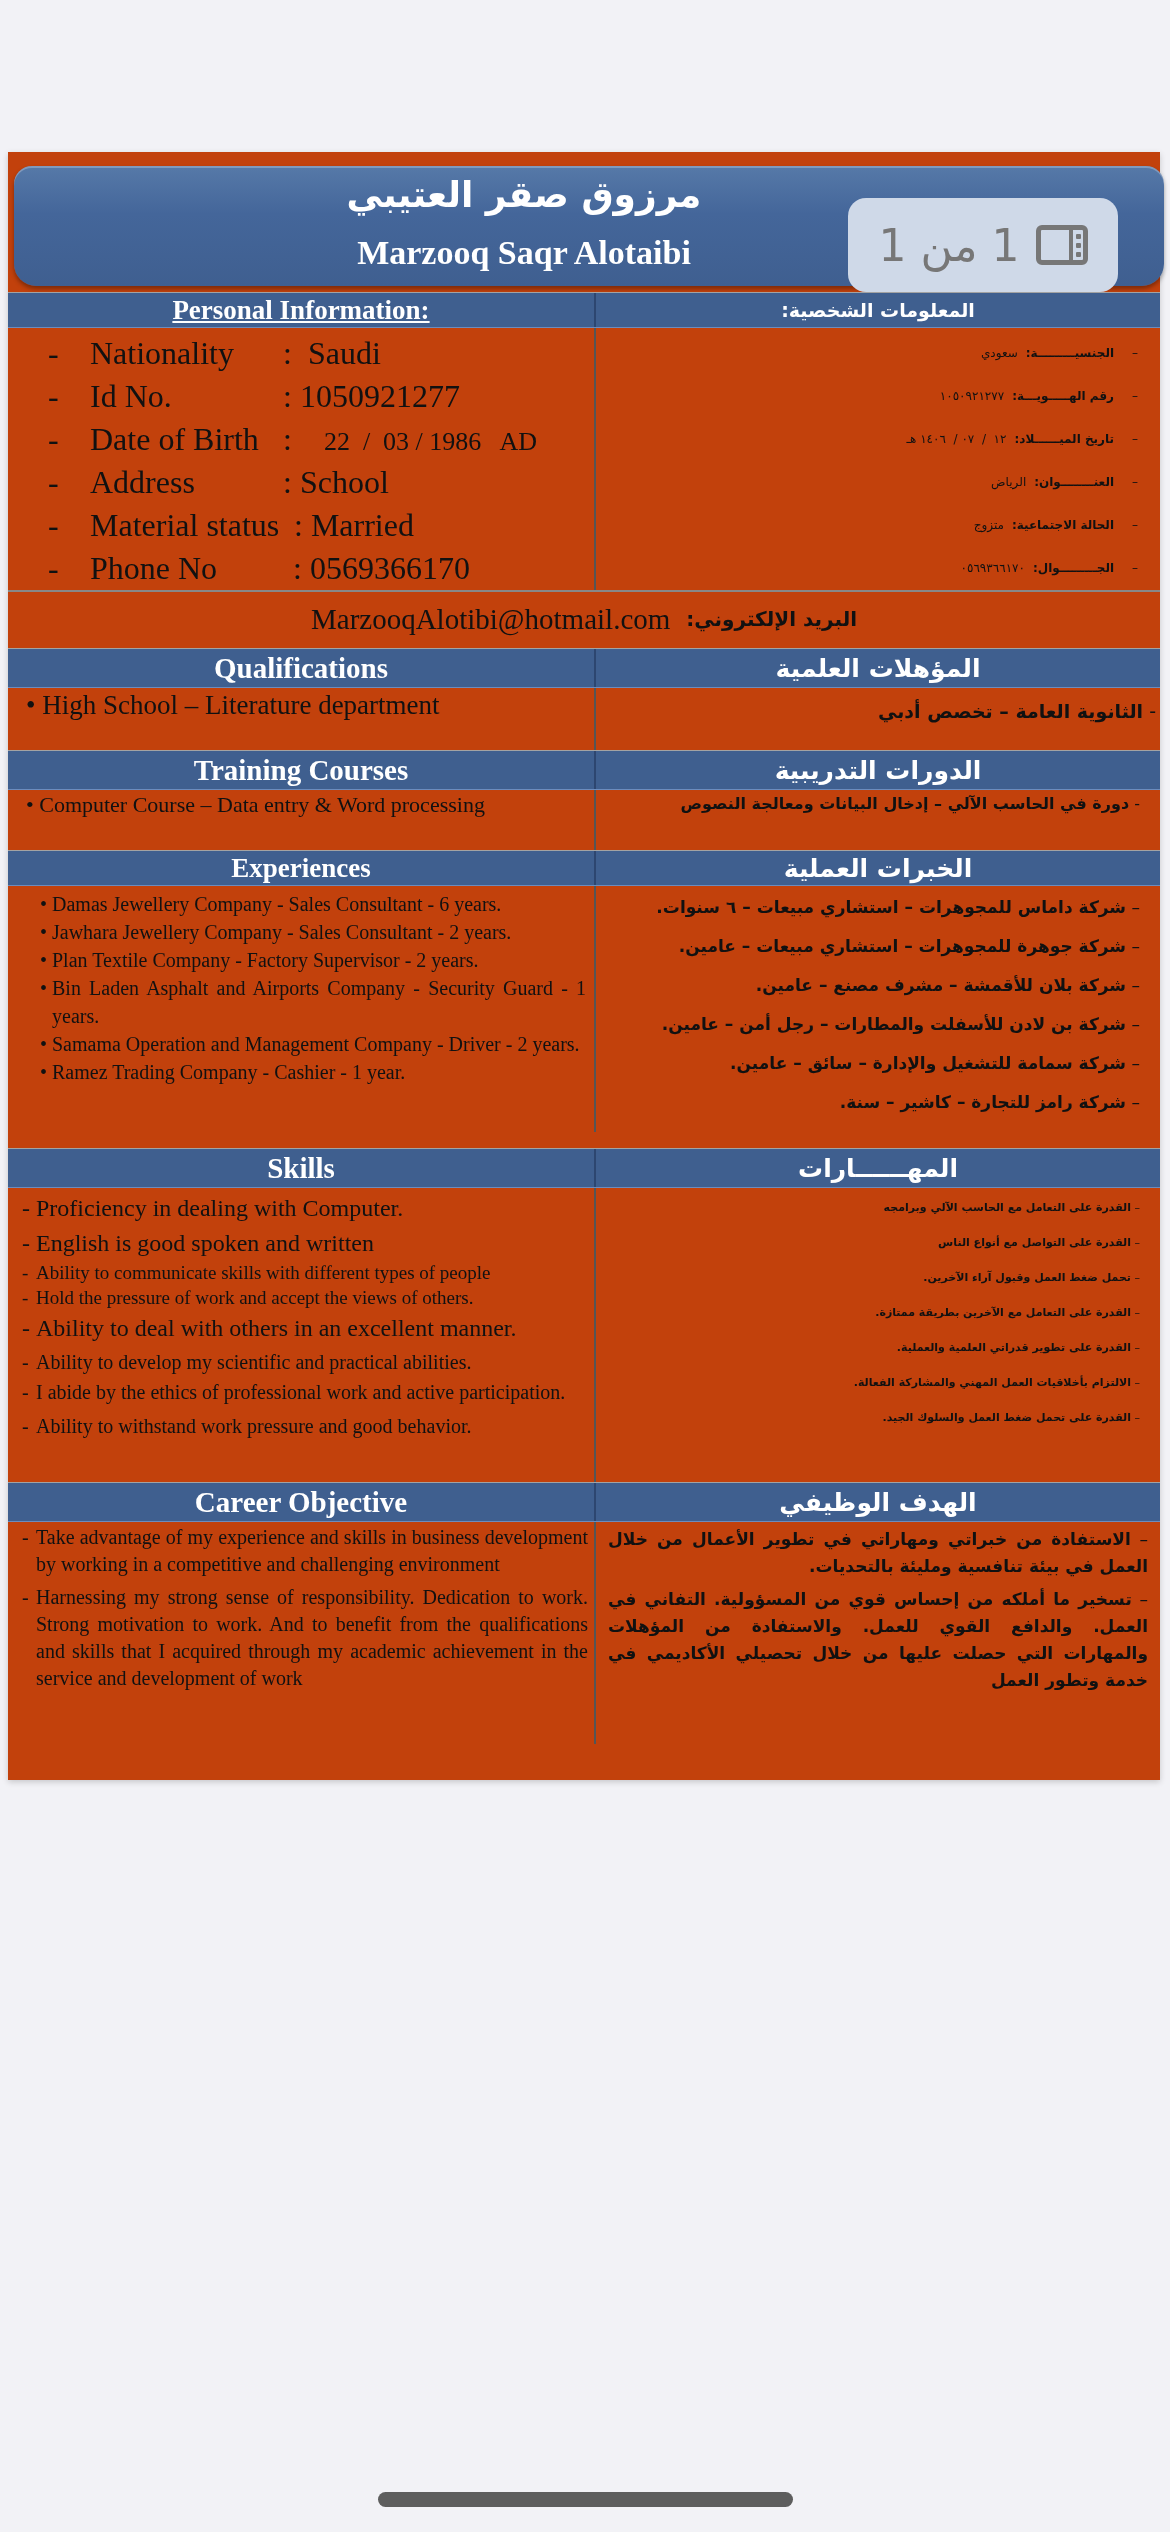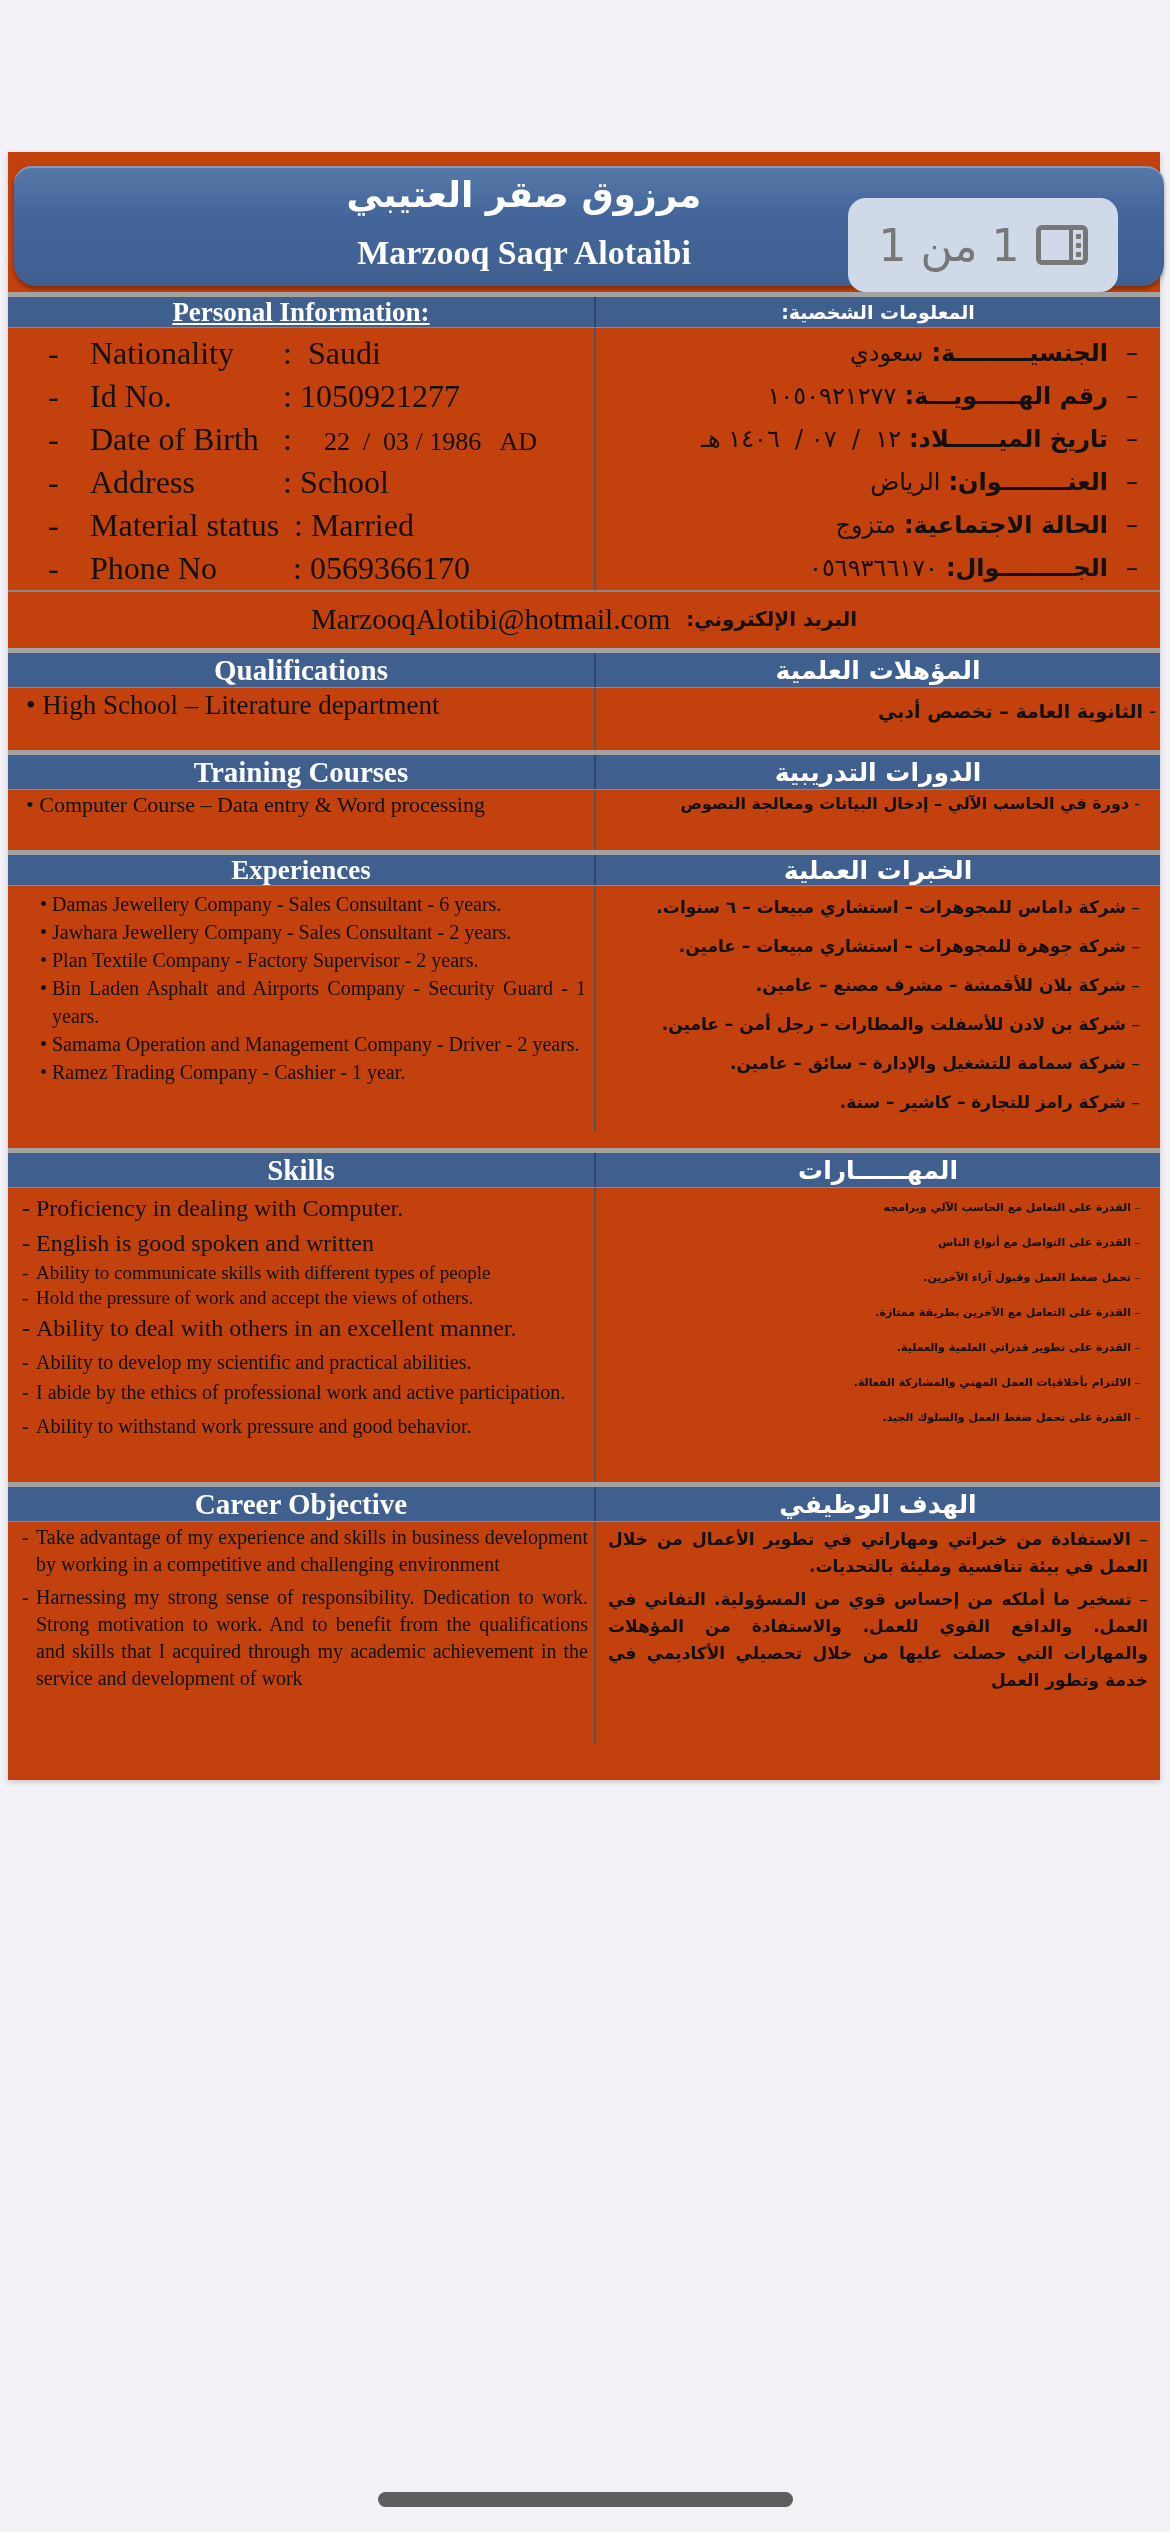--- a/index.html
+++ b/index.html
@@ -31,35 +31,35 @@
     position: absolute; right: 42px; top: 46px; width: 270px; height: 94px;
     background: #cfd9e8; border-radius: 18px; display: flex; align-items: center;
     justify-content: center; gap: 16px; color: #777; font-family: "DejaVu Sans", sans-serif;
     font-size: 44px;
   }
   .page-badge .icon { width: 52px; height: 40px; border: 5px solid #777; border-radius: 6px; position: relative; }
   .page-badge .icon::before { content: ""; position: absolute; right: 10px; top: -1px; bottom: -1px; border-left: 4px solid #777; }
   .page-badge .icon .d { position: absolute; right: 2px; width: 5px; height: 5px; background: #777; border-radius: 1px; }
 
   .grid { position: absolute; left: 0; width: 1152px; }
-  .hdr-row { display: flex; height: 40px; background: #3f5f8f; border-top: 5px solid #a3a3a3; border-bottom: 1px solid #6c8cbd; }
+  .hdr-row { display: flex; height: 40px; background: #3f5f8f; border-top: 1px solid #a3a3a3; border-bottom: 1px solid #6c8cbd; }
   .hdr-row .cell { flex: 0 0 auto; display: flex; align-items: center; justify-content: center; color: #fff; font-weight: bold; }
   .hdr-row .left { width: 588px; font-family: "Liberation Serif", serif; font-size: 29px; border-right: 2px solid #2d4670; }
   .hdr-row .right { width: 564px; font-family: "DejaVu Sans", sans-serif; font-size: 25px; direction: rtl; align-items: center; }
   .u { text-decoration: underline; }
 
   .body-row { display: flex; }
   .body-row .left { width: 588px; border-right: 2px solid #555; }
   .body-row .right { width: 564px; direction: rtl; font-family: "DejaVu Sans", sans-serif; font-weight: bold; }
 
   .pi-left .line { position: relative; height: 43px; font-size: 32px; line-height: 43px; }
   .pi-left .dash { position: absolute; left: 40px; }
   .pi-left .lbl { position: absolute; left: 82px; }
   .pi-left .val { position: absolute; }
-  .pi-right .line { height: 43px; line-height: 43px; font-size: 24px; padding-right: 22px; }
+  .pi-right .line { height: 43px; line-height: 43px; font-size: 12px; padding-right: 22px; }
   .pi-right .dash { font-weight: normal; margin-left: 18px; }
   .pi-right .val { font-weight: normal; margin-right: 8px; }
 
   .email-row { height: 56px; display: flex; align-items: center; justify-content: center; gap: 16px; border-top: 2px solid #888; }
   .email-row .en { font-size: 29px; }
   .email-row .ar { font-family: "DejaVu Sans", sans-serif; font-weight: bold; font-size: 20px; direction: rtl; }
 
   .list-en { font-size: 21px; line-height: 28px; }
   .list-ar { font-size: 17px; line-height: 39px; padding-right: 20px; }
   .skills-en .it { display: flex; text-align: justify; }

